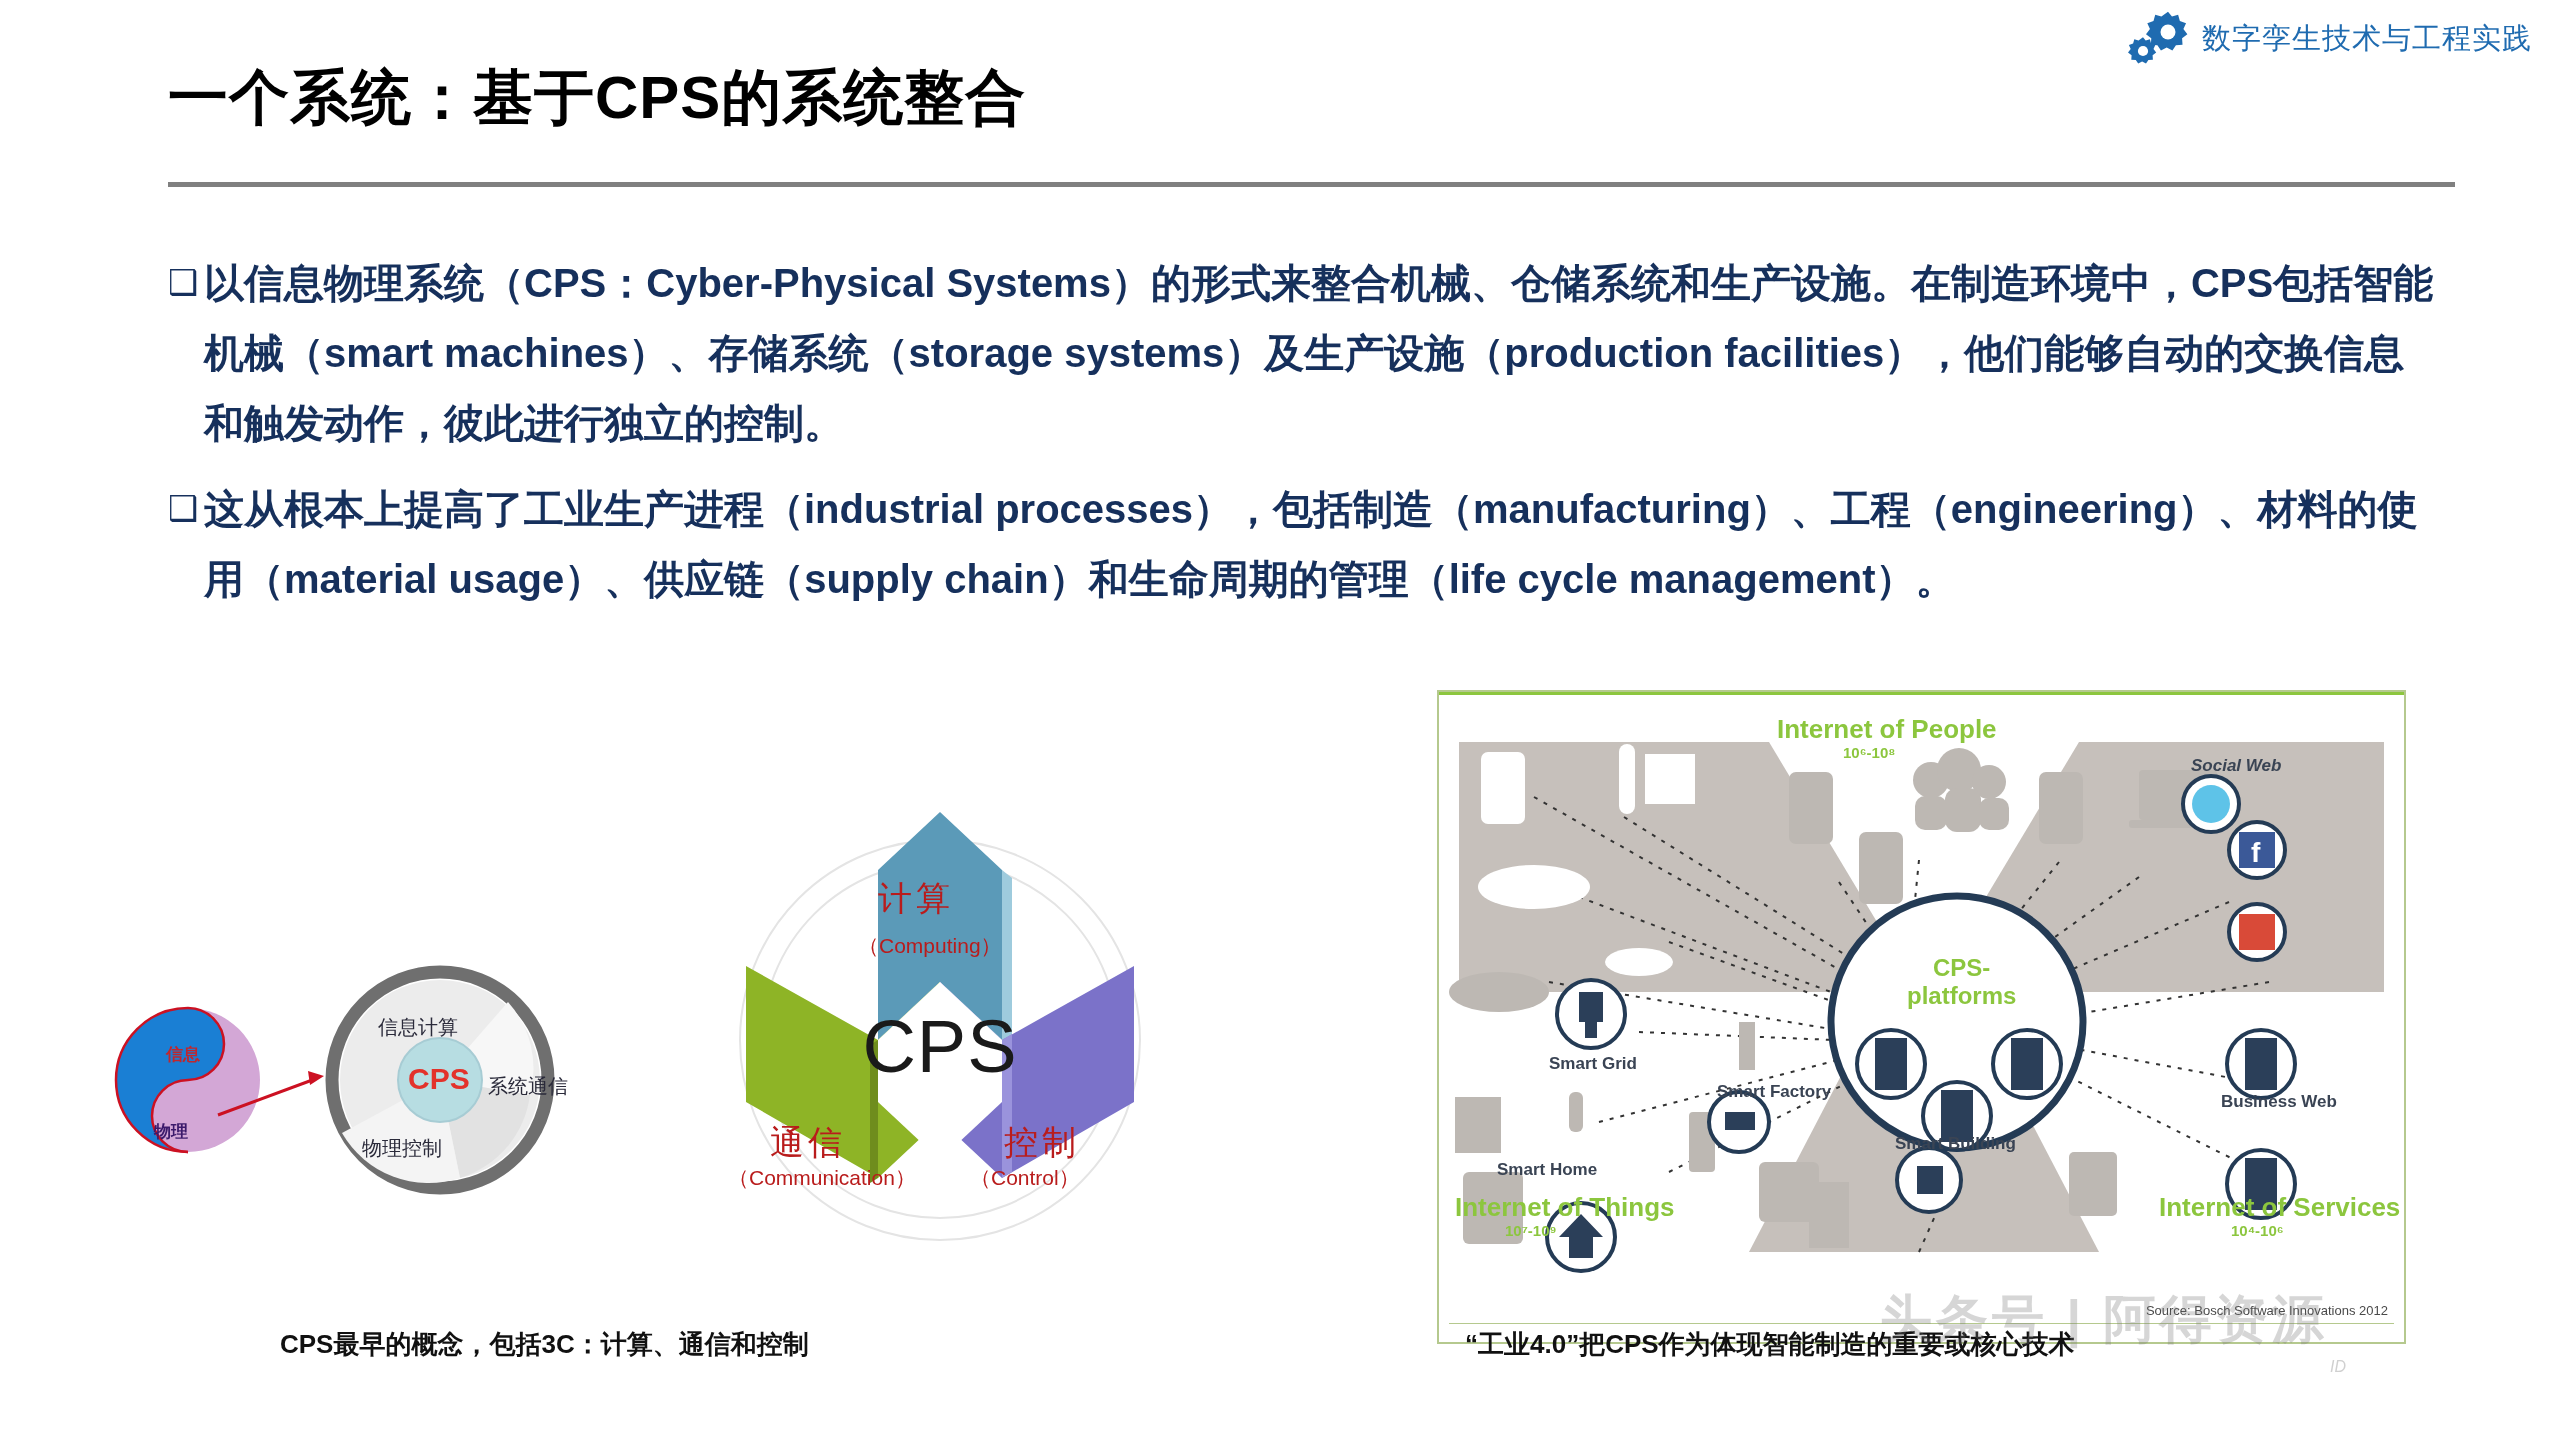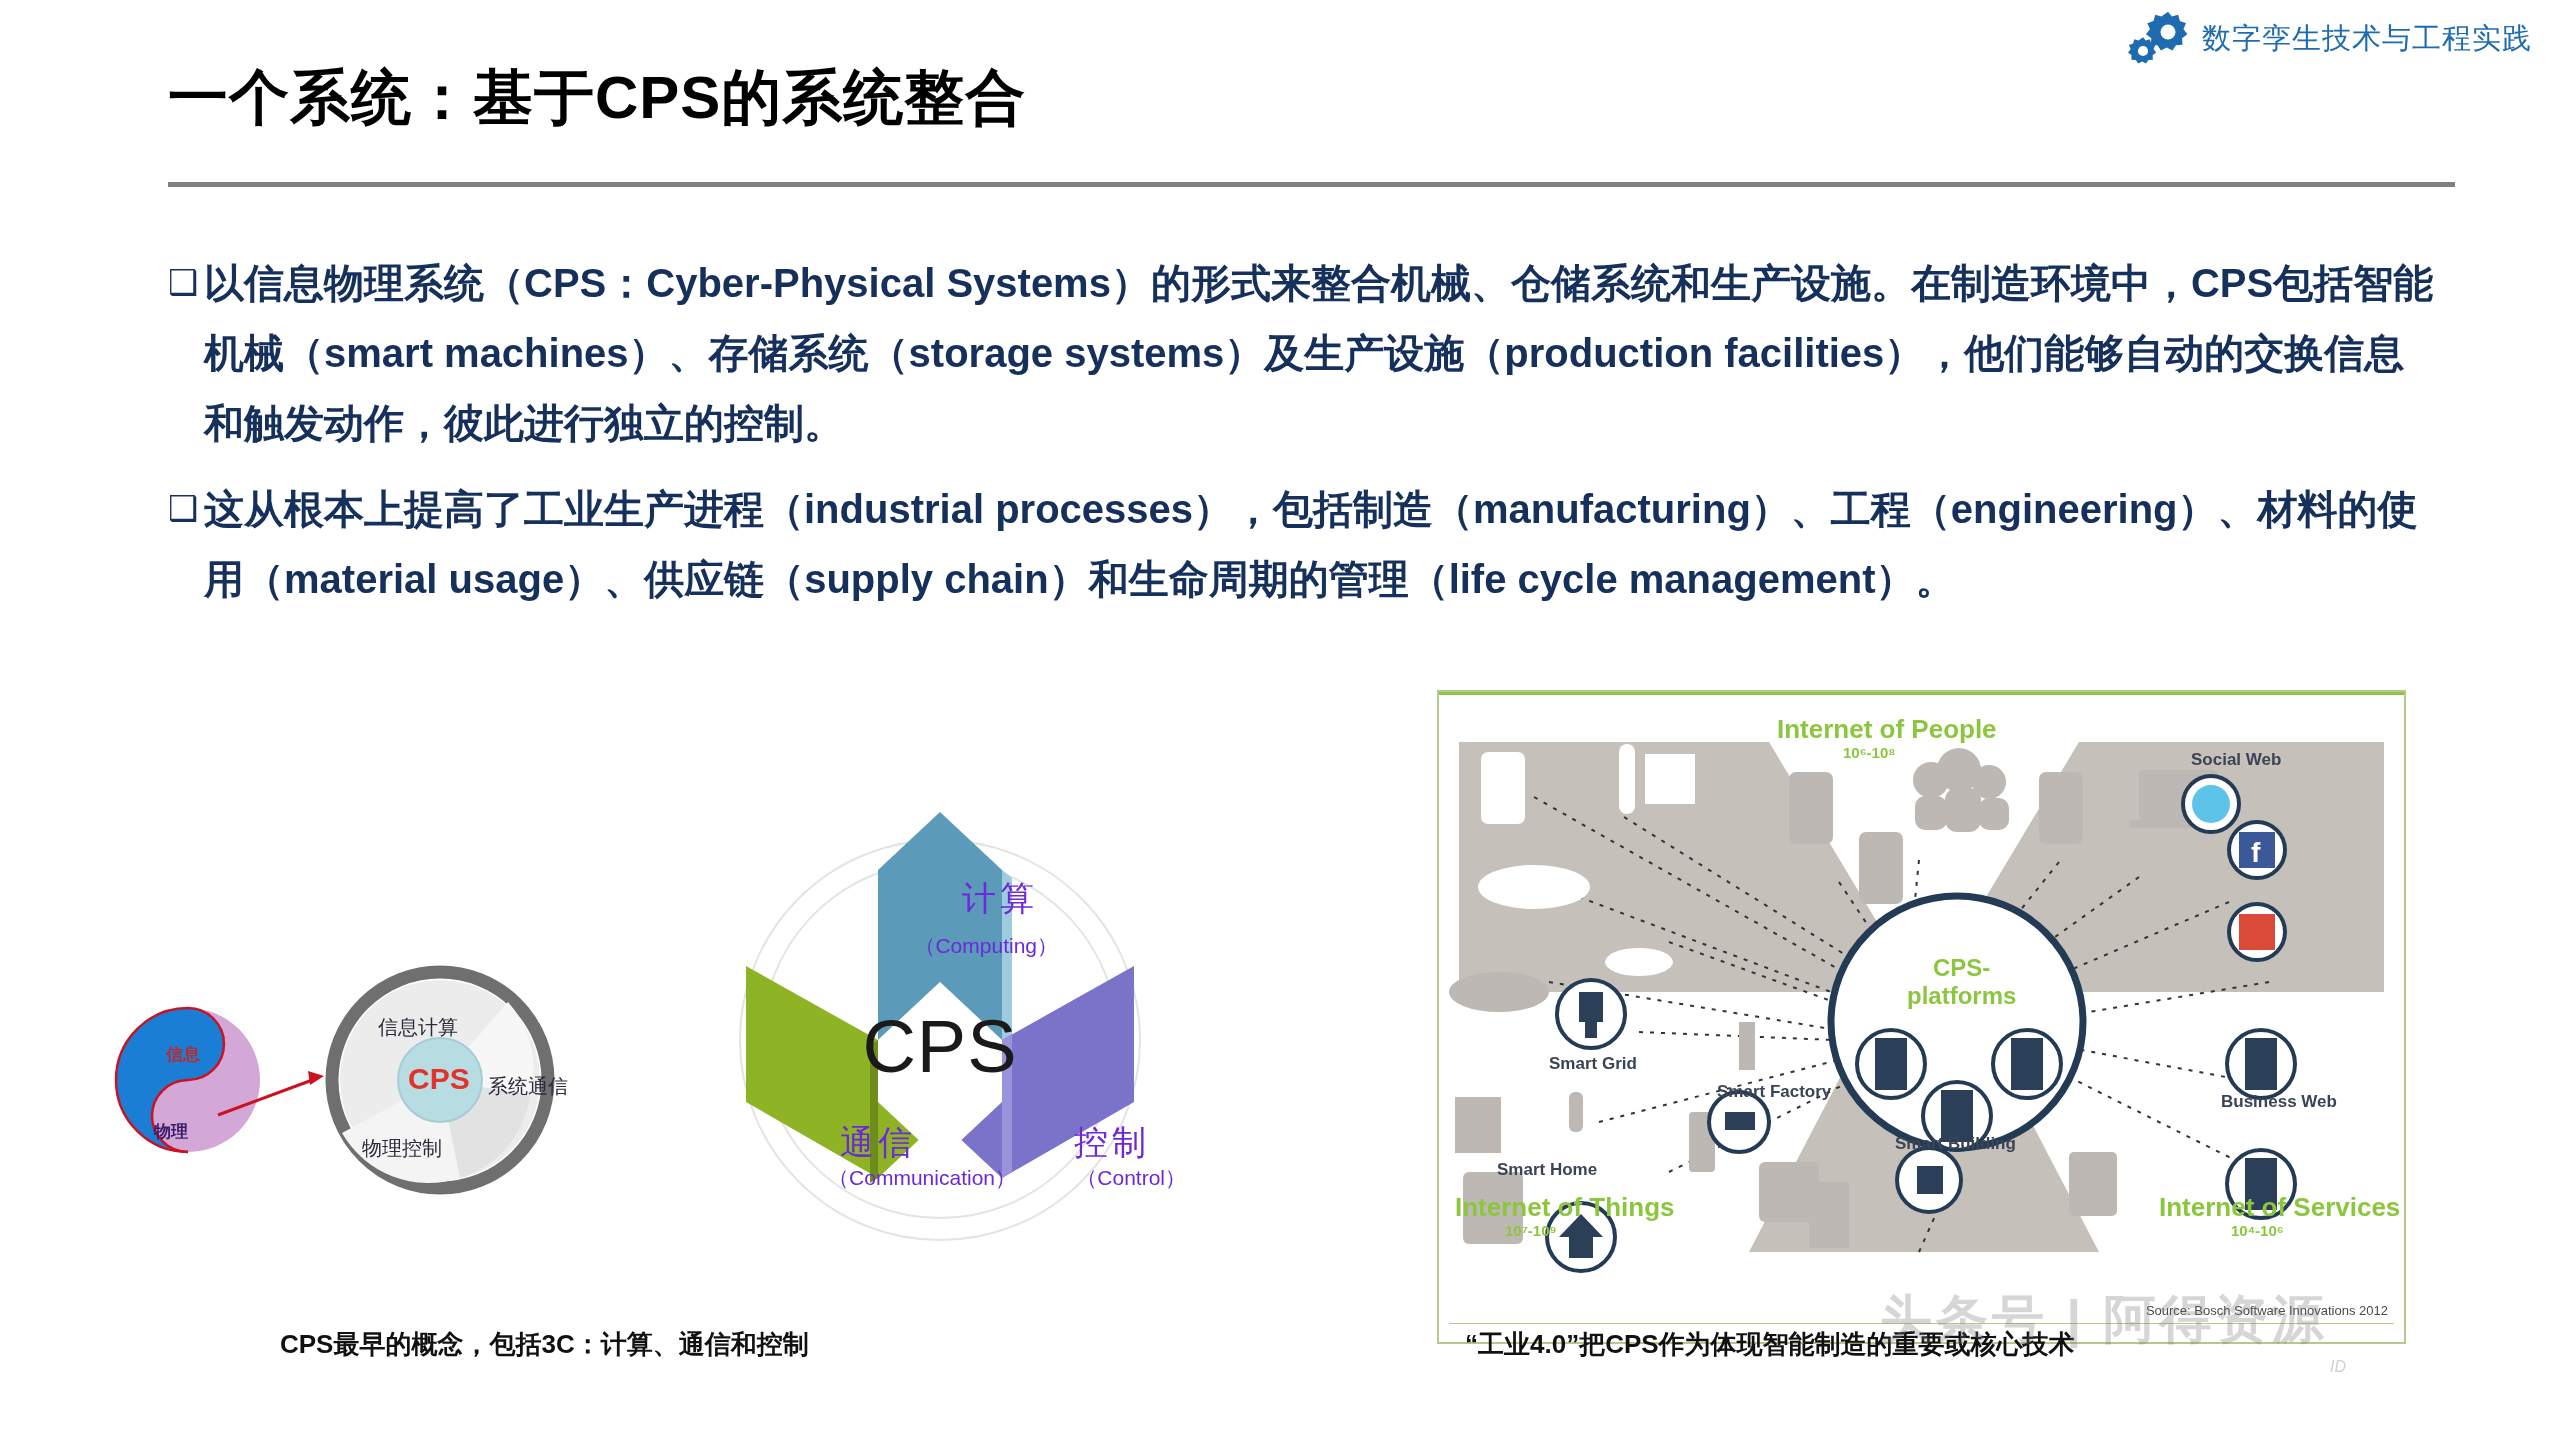--- a/index.html
+++ b/index.html
@@ -36,21 +36,21 @@
   .caption-left{left:280px;top:1327px;}
   .caption-right{left:1465px;top:1327px;}
 
   
   .yy-wrap{position:relative;width:100%;height:100%;}
   .yy-label{position:absolute;font-size:17px;font-weight:bold;color:#c0272d;}
   .disc-label{position:absolute;font-size:20px;color:#2a2a3a;white-space:nowrap;}
 
   
   .hex-wrap{position:relative;width:100%;height:100%;}
-  .hex-txt{position:absolute;text-align:right;color:#6d28d9;pointer-events:none;padding-left:36px;}
+  .hex-txt{position:absolute;text-align:left;color:#b91c1c;pointer-events:none;}
   .hex-cn{font-size:34px;letter-spacing:4px;line-height:40px;}
   .hex-en{font-size:21px;line-height:28px;}
   .hex-cps{position:absolute;left:50%;top:214px;transform:translateX(-50%);
            font-size:74px;color:#1a1a1a;letter-spacing:1px;}
 
   
   .bosch{position:relative;width:100%;height:100%;overflow:hidden;}
   .b-green{color:#8cc63e;font-weight:bold;}
   .b-dark{color:#3a4454;font-weight:bold;}
   .b-lbl{position:absolute;white-space:nowrap;}
@@ -294,21 +294,21 @@
     <div class="b-lbl b-exp b-green" style="left:66px;top:530px;">10⁷-10⁹</div>
 
     <div class="b-lbl b-title b-green" style="left:720px;top:500px;">Internet of Services</div>
     <div class="b-lbl b-exp b-green" style="left:792px;top:530px;">10⁴-10⁶</div>
 
     <div class="b-lbl b-green" style="left:468px;top:262px;font-size:24px;font-weight:bold;line-height:28px;text-align:center;">
       <div>CPS-</div>
       <div>platforms</div>
     </div>
 
-    <div class="b-lbl b-sub b-dark" style="left:752px;top:58px;">Social Web</div>
+    <div class="b-lbl b-sub b-dark" style="left:752px;top:64px;font-style:italic;">Social Web</div>
     <div class="b-lbl b-sub b-dark" style="left:782px;top:400px;">Business Web</div>
     <div class="b-lbl b-sub b-dark" style="left:110px;top:362px;">Smart Grid</div>
     <div class="b-lbl b-sub b-dark" style="left:278px;top:390px;">Smart Factory</div>
     <div class="b-lbl b-sub b-dark" style="left:432px;top:442px;margin-left:24px;">Smart Building</div>
 
     <div class="b-lbl b-sub b-dark" style="left:58px;top:468px;">Smart Home</div>
 
     <div class="b-src">Source: Bosch Software Innovations 2012</div>
     <div class="b-rule"></div>
   </div>

